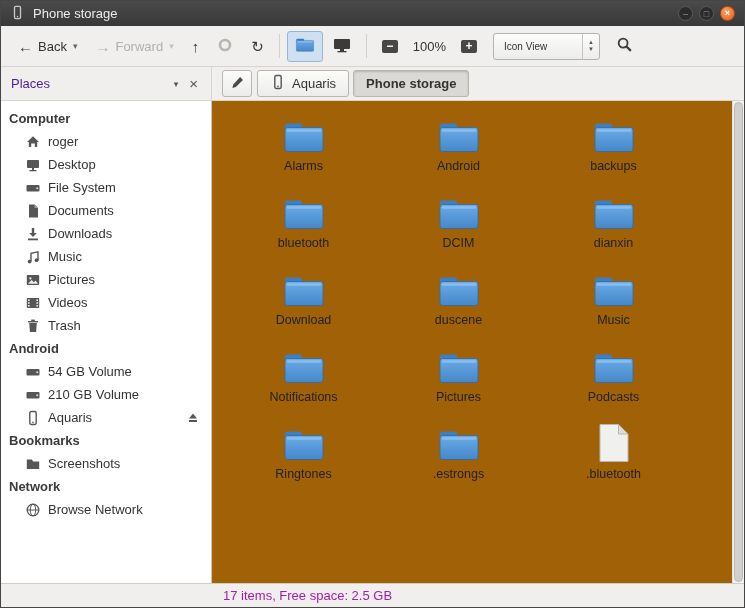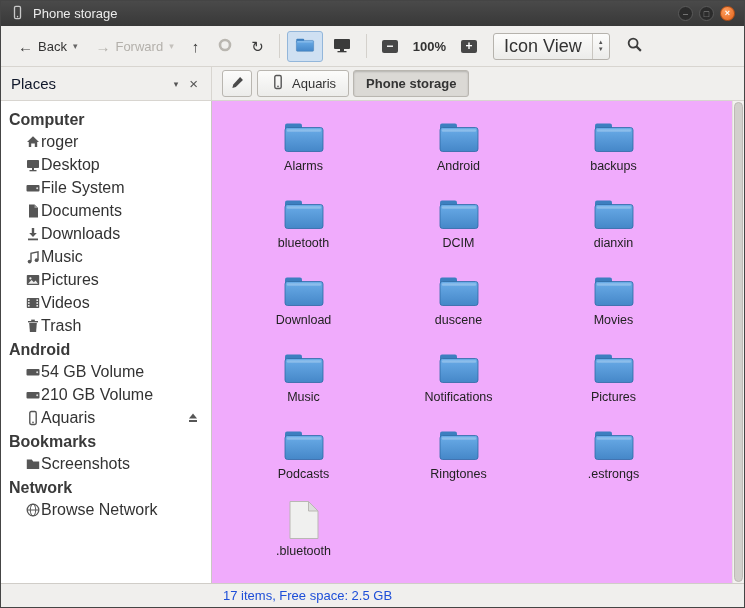--- a/index.html
+++ b/index.html
@@ -18,53 +18,53 @@
   .toolbar { height:41px; flex:none; display:flex; align-items:center; gap:2px; padding:0 9px; background:#f0efed; border-bottom:1px solid #d8d5d0; }
   button { font-family:inherit; background:none; border:none; }
   .tbtn { display:flex; align-items:center; gap:5px; border:1px solid transparent; border-radius:3px; padding:5px 7px; font-size:13px; color:#333; }
   .tbtn .arrow { font-size:15px; line-height:1; color:#3c3c3c; }
   .tbtn.disabled, .tbtn.disabled .arrow { color:#b3b0ab; }
   .caret { font-size:9px; color:#666; margin-left:1px; }
   .tbtn.disabled .caret { color:#c4c1bc; }
   .tbtn.toggled { background:#cfe0f2; border:1px solid #93b6da; }
   .sep { width:1px; height:24px; background:#d4d1cc; margin:0 5px; flex:none; }
   .zoombox { display:inline-block; width:16px; height:13px; background:#474747; color:#fff; border-radius:2px; font-size:12px; line-height:12px; text-align:center; font-weight:bold; }
-  .zoomlabel { font-size:13px; color:#333; padding:0 5px;font-weight:bold; }
+  .zoomlabel { font-size:13px; color:#333; padding:0 5px; }
   .combo { display:flex; align-items:center; height:27px; border:1px solid #b6b3ad; border-radius:3px; background:linear-gradient(#fcfcfb,#ececea); margin:0 6px; }
-  .combo .cval { padding:0 10px; font-size:18px; color:#333; min-width:88px; }
+  .combo .cval { padding:0 10px; font-size:10px; color:#333; min-width:88px; }
   .combo .cspin { width:17px; align-self:stretch; border-left:1px solid #c9c6c0; display:flex; flex-direction:column; align-items:center; justify-content:center; font-size:6px; color:#555; line-height:1.2; }
 
   
   .row2 { height:34px; flex:none; display:flex; align-items:stretch; background:#f0efed; border-bottom:1px solid #d8d5d0; }
   .places-head { width:211px; flex:none; display:flex; align-items:center; gap:8px; padding:0 10px; border-right:1px solid #d8d5d0; }
-  .places-head .ptitle { font-size:15px; color:#0f172a; }
+  .places-head .ptitle { font-size:13px; color:#4c1d95; }
   .places-head .pcaret { margin-left:auto; font-size:9px; color:#555; }
   .places-head .pclose { font-size:15px; color:#555; padding:0 3px; }
   .pathbar { display:flex; align-items:center; gap:5px; padding:0 10px; flex:1; }
   .iconbtn { width:30px; height:27px; display:flex; align-items:center; justify-content:center; background:linear-gradient(#fcfcfb,#ececea); border:1px solid #b9b6b0; border-radius:3px; }
   .crumb { display:flex; align-items:center; gap:6px; height:27px; padding:0 12px; background:linear-gradient(#fcfcfb,#ececea); border:1px solid #b9b6b0; border-radius:3px; font-size:13px; color:#333; }
   .crumb.active { background:#dbd9d5; box-shadow:inset 0 1px 2px rgba(0,0,0,0.18); font-weight:bold; }
 
   
   .content { flex:1; display:flex; min-height:0; }
-  .sidebar { width:211px; flex:none; background:#fff; border-right:1px solid #c9c7c3; padding-top:6px; font-size:16px; overflow:hidden; }
+  .sidebar { width:211px; flex:none; background:#fff; border-right:1px solid #c9c7c3; padding-top:6px; font-size:13px; overflow:hidden; }
   .sideheader { font-weight:bold; color:#3a3a3a; padding:4px 8px 3px; height:23px; }
-  .sideitem { display:flex; align-items:center; gap:0; padding:0 8px 0 24px; color:#333; height:23px; }
+  .sideitem { display:flex; align-items:center; gap:7px; padding:0 8px 0 24px; color:#333; height:23px; }
   .sideitem .ic { width:16px; height:16px; flex:none; display:flex; }
   .sideitem .eject { margin-left:auto; margin-right:2px; }
-  .main { flex:1; background:#f0abfc; position:relative; overflow:hidden; }
+  .main { flex:1; background:#a16207; position:relative; overflow:hidden; }
   .filegrid { display:grid; grid-template-columns:repeat(3,155px); padding:10px 0 0 14px; }
   .fitem { width:155px; height:77px; display:flex; flex-direction:column; align-items:center; padding-top:4px; }
   .fitem .ficon { display:flex; height:40px; align-items:flex-end; }
   .fname { font-size:12.5px; color:#222; margin-top:4px; white-space:nowrap; }
   .scrollbar { position:absolute; right:0; top:0; bottom:0; width:12px; background:#f3f2f0; border-left:1px solid #e3e1de; }
   .scrollthumb { position:absolute; left:1px; right:1px; top:1px; bottom:1px; background:#d2d0cc; border:1px solid #bdbab5; border-radius:5px; }
 
   
-  .statusbar { height:24px; flex:none; background:#f0efed; border-top:1px solid #d0cdc8; display:flex; align-items:center; padding-left:222px; font-size:13px; color:#1d4ed8; }
+  .statusbar { height:24px; flex:none; background:#f0efed; border-top:1px solid #d0cdc8; display:flex; align-items:center; padding-left:222px; font-size:13px; color:#a21caf; }
 </style>
 </head>
 <body>
 
 <svg width="0" height="0" style="position:absolute" xmlns="http://www.w3.org/2000/svg" aria-hidden="true">
   <defs>
     <linearGradient id="fgrad" x1="0" y1="0" x2="0" y2="1">
       <stop offset="0" stop-color="#6aace8"></stop>
       <stop offset="1" stop-color="#4587c8"></stop>
     </linearGradient>
@@ -403,30 +403,20 @@
             <span class="fname">duscene</span>
           </div>
           <div class="fitem">
             <span class="ficon">
               <svg width="44" height="35" viewBox="0 0 44 35" xmlns="http://www.w3.org/2000/svg">
                 <rect x="3" y="3.5" width="17" height="9" rx="2" fill="#3d7fc0"></rect>
                 <rect x="3" y="7.5" width="38" height="24" rx="2.5" fill="url(#fgrad)" stroke="#2d69a5" stroke-width="0.8"></rect>
                 <rect x="4.8" y="9.2" width="34.4" height="2.6" rx="1.2" fill="#ffffff" opacity="0.25"></rect>
               </svg>
             </span>
-            <span class="fname">Movies</span>
-          </div>
-          <div class="fitem">
-            <span class="ficon">
-              <svg width="44" height="35" viewBox="0 0 44 35" xmlns="http://www.w3.org/2000/svg">
-                <rect x="3" y="3.5" width="17" height="9" rx="2" fill="#3d7fc0"></rect>
-                <rect x="3" y="7.5" width="38" height="24" rx="2.5" fill="url(#fgrad)" stroke="#2d69a5" stroke-width="0.8"></rect>
-                <rect x="4.8" y="9.2" width="34.4" height="2.6" rx="1.2" fill="#ffffff" opacity="0.25"></rect>
-              </svg>
-            </span>
             <span class="fname">Music</span>
           </div>
           <div class="fitem">
             <span class="ficon">
               <svg width="44" height="35" viewBox="0 0 44 35" xmlns="http://www.w3.org/2000/svg">
                 <rect x="3" y="3.5" width="17" height="9" rx="2" fill="#3d7fc0"></rect>
                 <rect x="3" y="7.5" width="38" height="24" rx="2.5" fill="url(#fgrad)" stroke="#2d69a5" stroke-width="0.8"></rect>
                 <rect x="4.8" y="9.2" width="34.4" height="2.6" rx="1.2" fill="#ffffff" opacity="0.25"></rect>
               </svg>
             </span>

